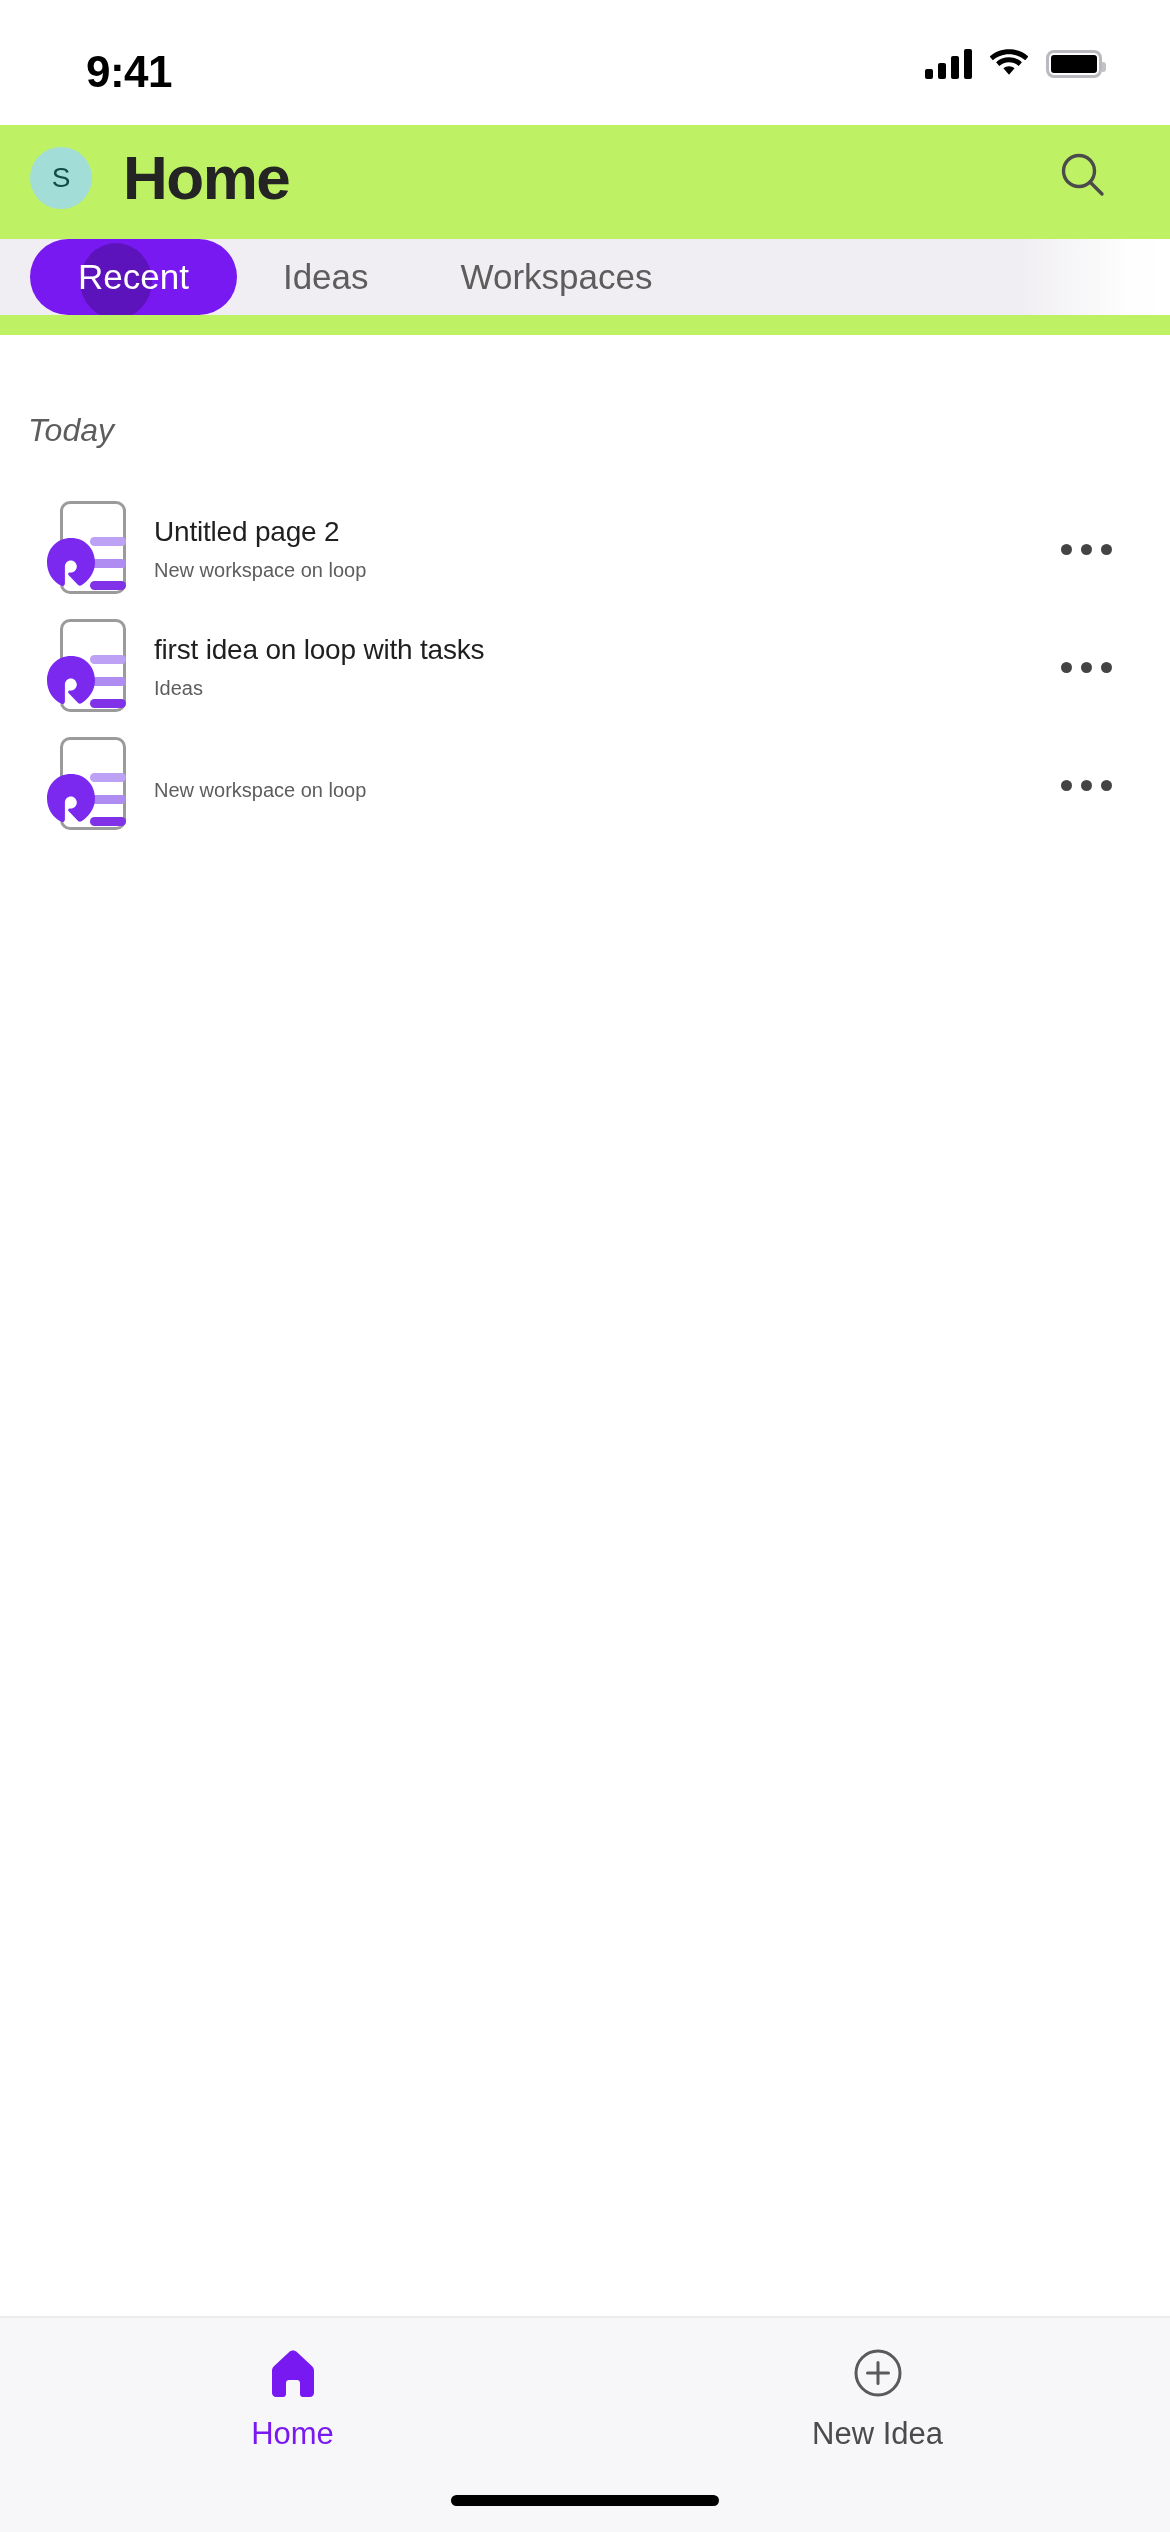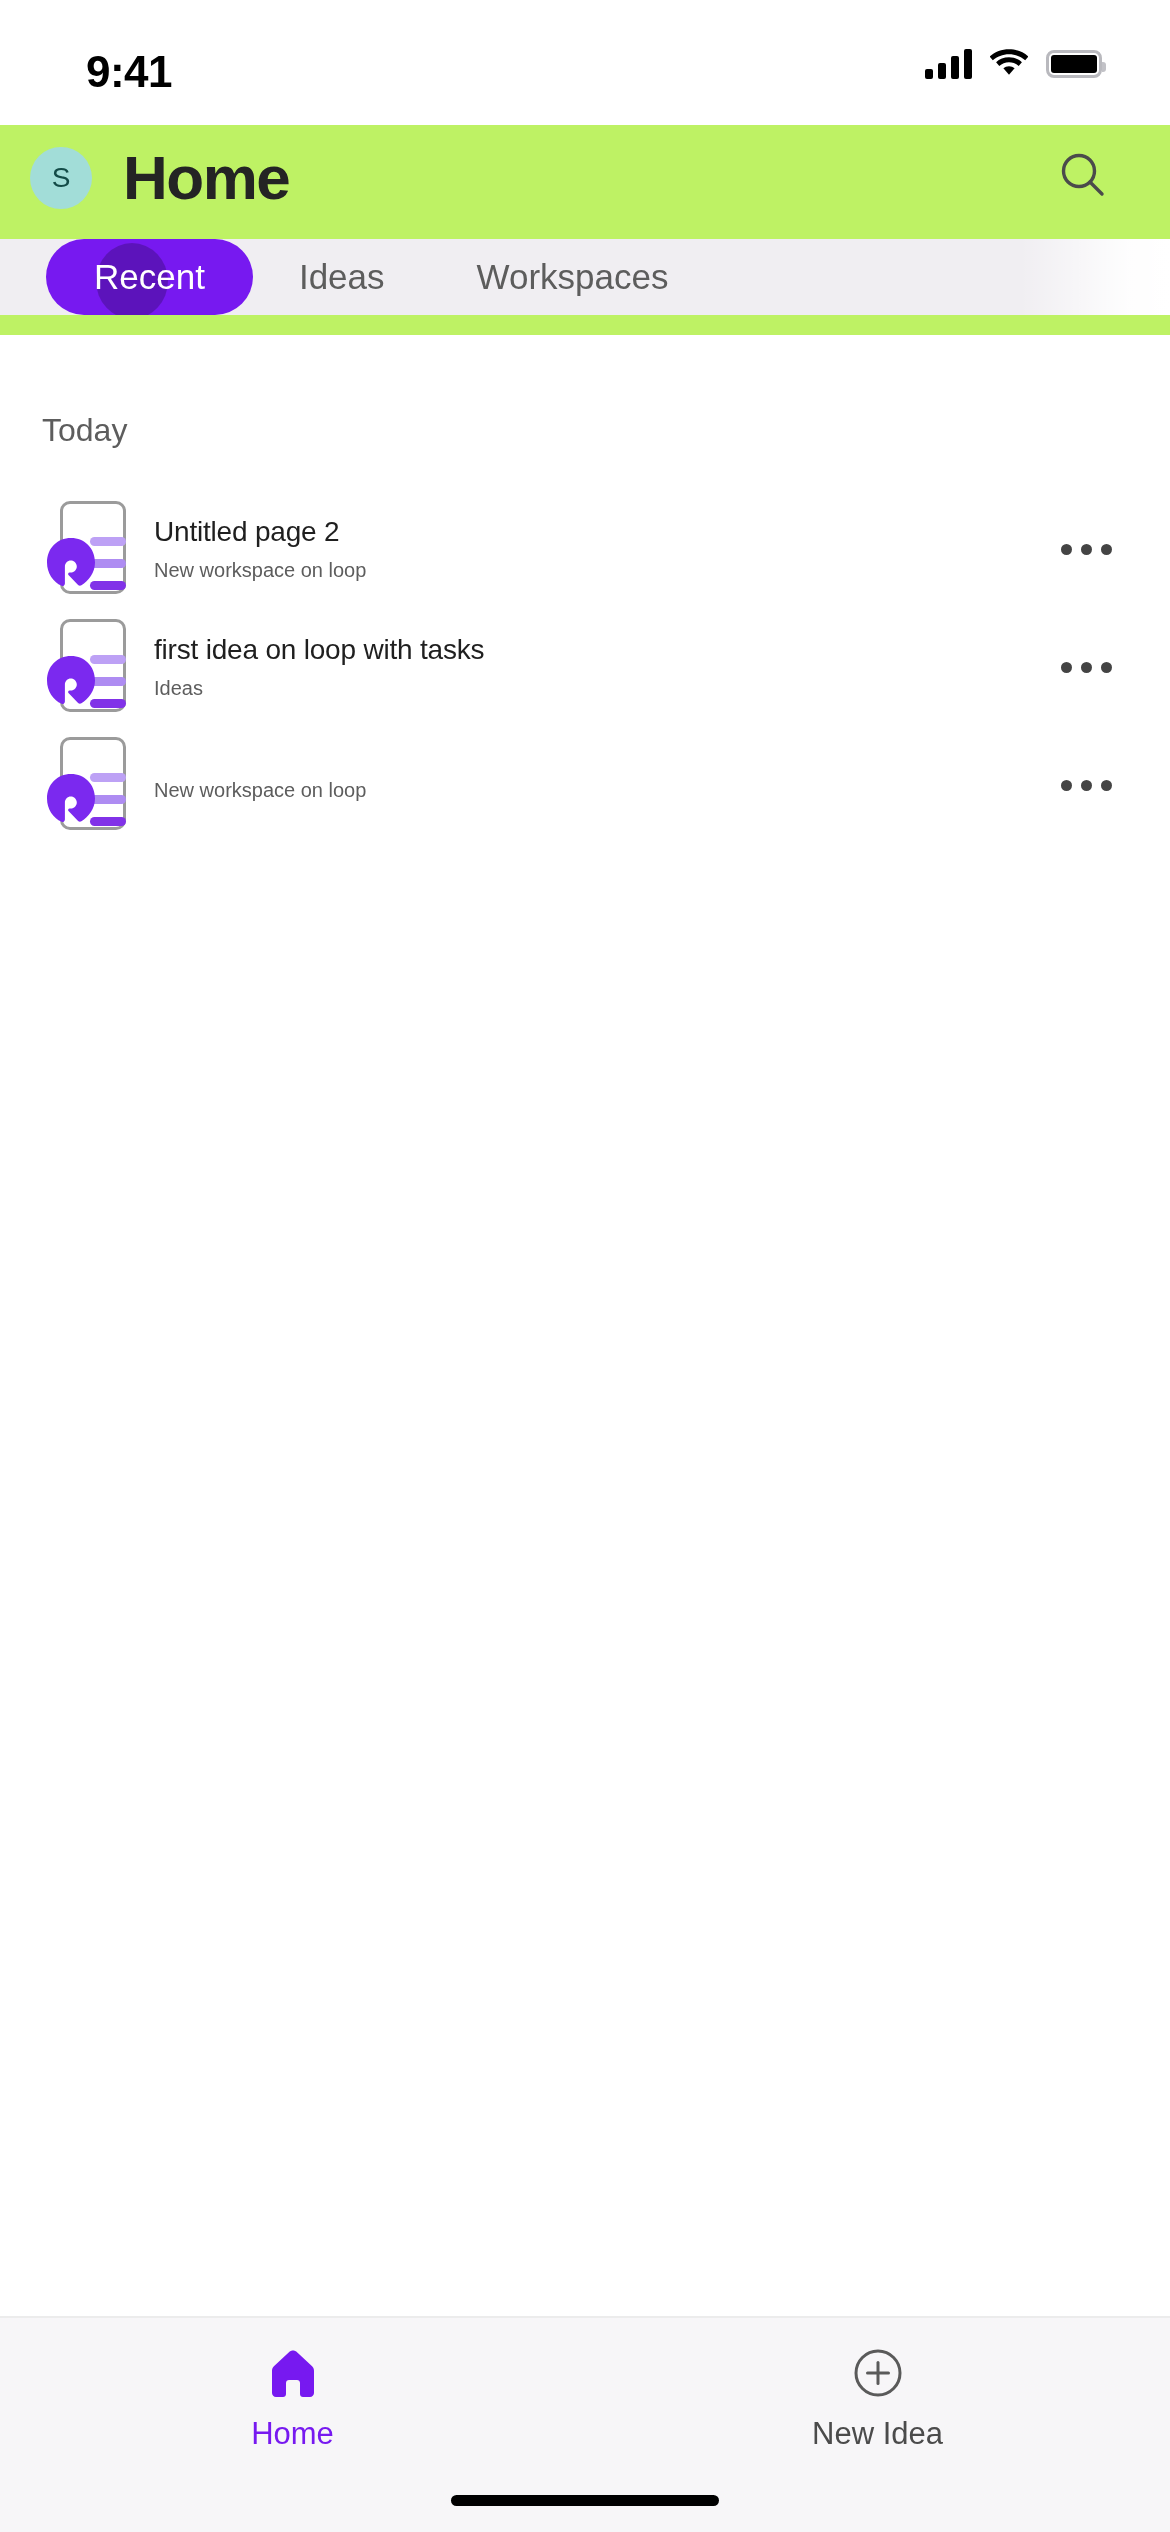--- a/index.html
+++ b/index.html
@@ -144,21 +144,21 @@
     height: 76px;
     background: #f0eef2;
     display: flex;
     align-items: center;
     border-radius: 0;
     overflow: hidden;
   }
   .tabs-inner {
     display: flex;
     align-items: center;
-    padding-left: 46px;
+    padding-left: 30px;
     height: 76px;
   }
   .tab {
     font-size: 35px;
     color: #5d5d5d;
     padding: 0 46px;
     height: 76px;
     line-height: 76px;
     white-space: nowrap;
     position: relative;
@@ -192,22 +192,23 @@
 
   
   .list-area {
     flex: 1 1 auto;
     overflow: hidden;
     background: #ffffff;
   }
   .section-label {
     font-size: 32px;
     color: #5d5d5d;
-    padding: 79px 0 0 42px;
+    padding: 79px 0 0 28px;
     line-height: 1;
+    font-style: italic;
   }
   .list {
     margin-top: 44px;
   }
   .row {
     display: flex;
     align-items: center;
     height: 118px;
     padding: 0 44px 0 44px;
     box-sizing: border-box;

